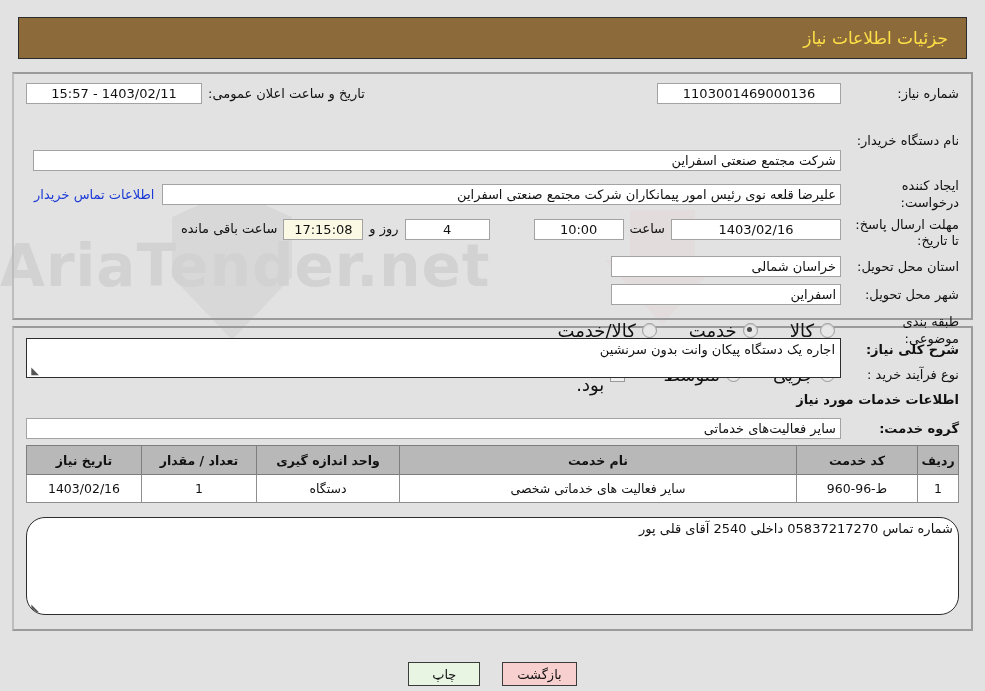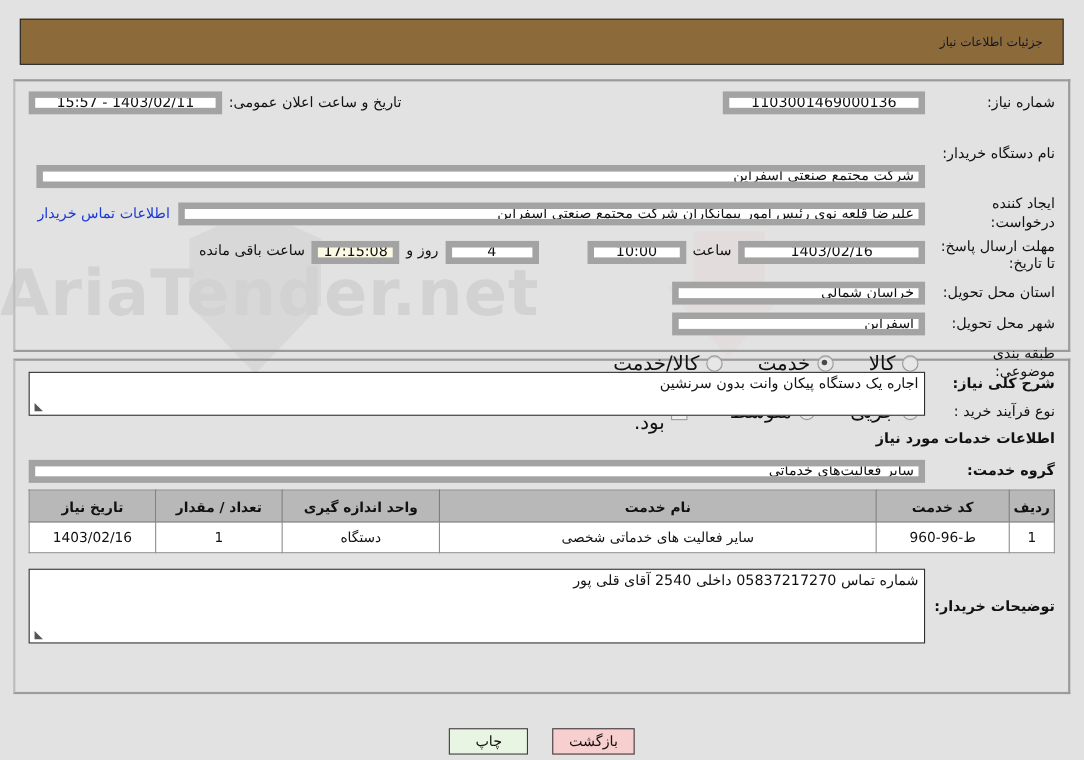--- a/index.html
+++ b/index.html
@@ -44,21 +44,21 @@
   
   .titlebar{
     margin:17px 18px 0 18px;
     height:42px;
     background:#8d6a3a;
     border:1px solid #2b2b2b;
     display:flex;align-items:center;justify-content:flex-start;
     box-sizing:border-box;
   }
   .titlebar .t{
-    color:#0f172a;font-size:11px;padding-right:18px;
+    color:#fde047;font-size:17px;padding-right:18px;
   }
 
   
   .panel{
     margin:14px 12px 0 12px;
     border:2px solid #9b9b9b;
     border-left-color:#bdbdbd;border-top-color:#9b9b9b;
     background:transparent;
     box-sizing:border-box;
     padding:10px 12px 10px 12px;
@@ -66,21 +66,21 @@
   .panel.p1{height:248px;margin-top:13px;padding-top:8px;}
   .panel.p2{height:305px;margin-top:6px;padding-top:10px;}
 
   .row{display:flex;align-items:center;margin-bottom:6px;min-height:22px;}
   .lbl{
     width:118px;text-align:right;font-size:13px;color:#111;
     padding-left:6px;box-sizing:border-box;flex:0 0 auto;line-height:17px;
   }
   .lbl.two{line-height:16px;}
   .fld{
-    border:6px solid #a3a3a3;background:#fff;height:21px;
+    border:1px solid #a3a3a3;background:#fff;height:21px;
     box-sizing:border-box;display:flex;align-items:center;
     padding:0 4px;font-size:13px;color:#111;overflow:hidden;white-space:nowrap;
   }
   .fld.ctr{justify-content:center;}
   .fld.rgt{justify-content:flex-start;}
   .plain{font-size:13px;color:#111;padding:0 6px;white-space:nowrap;}
   .link{color:#1b39d6;font-size:13px;padding:0 8px;cursor:pointer;white-space:nowrap;}
   .cream{background:#fbf9e4;}
 
   
@@ -269,22 +269,21 @@
           <td>ط-96-960</td>
           <td>سایر فعالیت های خدماتی شخصی</td>
           <td>دستگاه</td>
           <td>1</td>
           <td>1403/02/16</td>
         </tr>
       </tbody>
     </table>
 
     <div class="row" style="align-items:flex-start;margin-top:14px;">
-      <div class="lbl" style="font-weight:bold;padding-top:26px;">توضیحات خریدار:</div>
-      <div class="ta" style="flex:1;height:68px;">
+      <div class="ta" style="flex:1;height:98px;border-radius:19px;">
         <span>شماره تماس 05837217270 داخلی 2540 آقای قلی پور</span>
         <span class="grip">◣</span>
       </div>
     </div>
   </div>
 
   <div class="btnbar">
     <div class="btn back">بازگشت</div>
     <div class="btn print">چاپ</div>
   </div>

